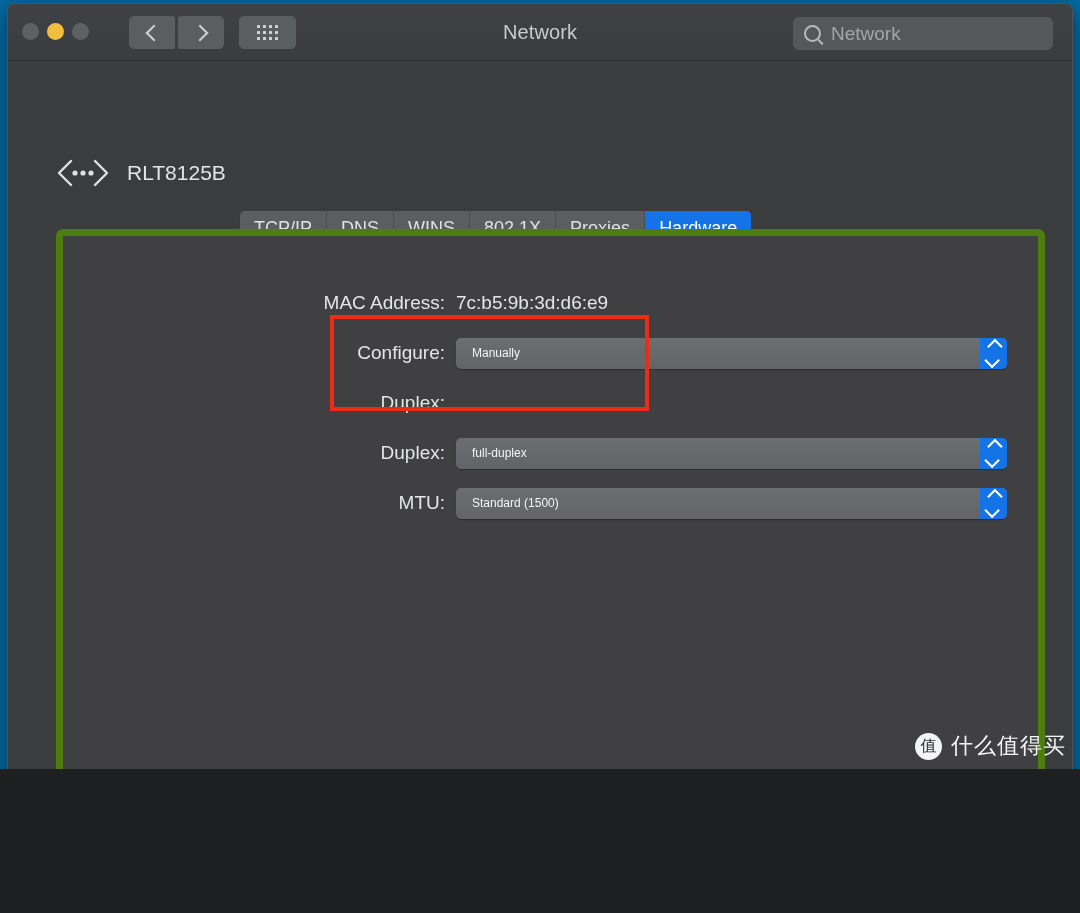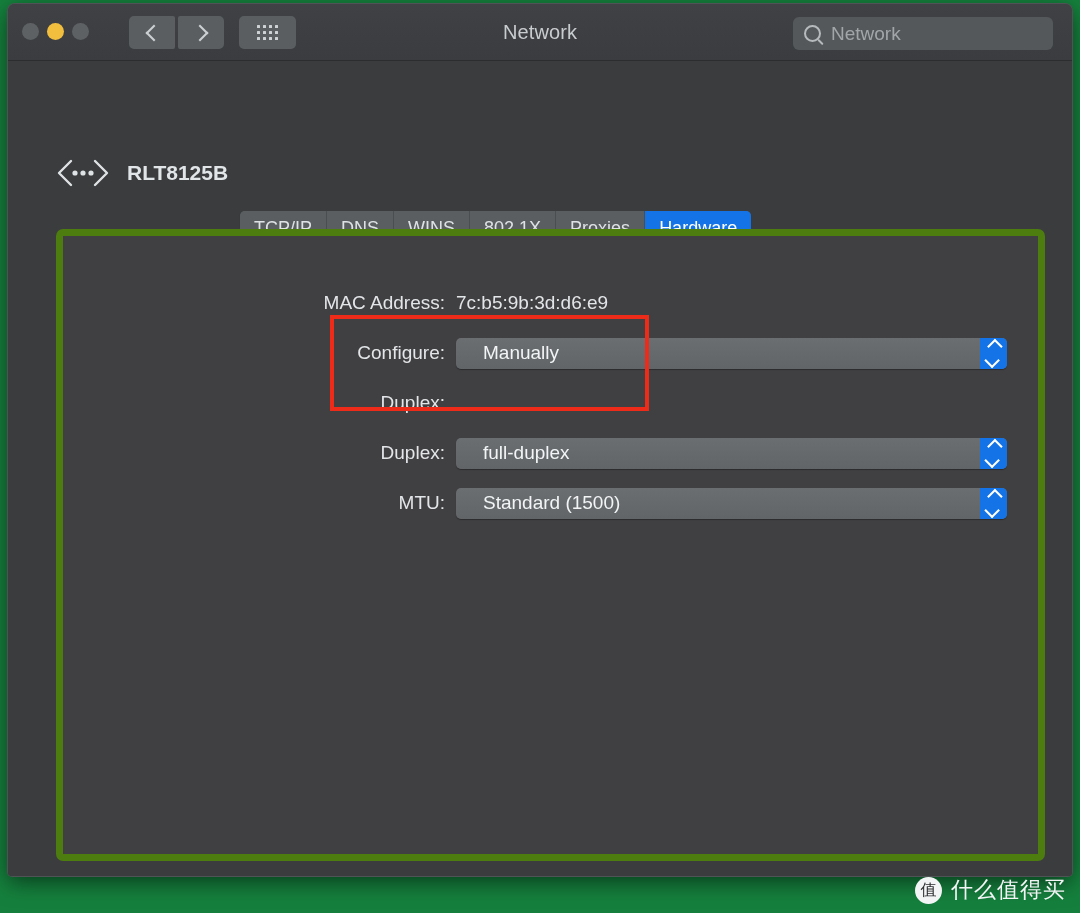--- a/index.html
+++ b/index.html
@@ -8,23 +8,23 @@
     background: #1d1f21;
   }
   body {
     font-family: "Liberation Sans", sans-serif;
     -webkit-font-smoothing: antialiased;
   }
 
   #screen {
     position: relative;
     width: 1080px;
-    height: 913px;
+    height: 769px;
     overflow: hidden;
-    background: #15803d;
+    background: #0369a1;
   }
 
   
   .window {
     position: absolute;
     left: 8px;
     top: 4px;
     width: 1064px;
     height: 872px;
     background: #3a3c3e;
@@ -172,21 +172,20 @@
     gap: 15px;
   }
   .iface-icon {
     position: relative;
     width: 58px;
     height: 34px;
   }
   .iface-label {
     font-size: 21px;
     color: #e2e5e7;
-    font-weight: bold;
   }
 
   
   .tabbar {
     position: absolute;
     left: 232px;
     top: 150px;
     display: flex;
     background: #5a5e61;
     border-radius: 5px;
@@ -251,23 +250,23 @@
     width: 551px;
     height: 31px;
     background: linear-gradient(to bottom, #6a6e71 0%, #616568 100%);
     border-radius: 5px;
     box-shadow: 0 1px 1px rgba(0,0,0,0.33);
     display: flex;
     align-items: center;
     box-sizing: border-box;
   }
   .popup .val {
-    font-size: 19px;
+    font-size: 12px;
     color: #f2f4f5;
-    padding-left: 27px;
+    padding-left: 16px;
     white-space: nowrap;
   }
   .stepper {
     position: absolute;
     right: 0;
     top: 0;
     width: 27px;
     height: 31px;
     background: #1473e6;
     border-radius: 0 5px 5px 0;

